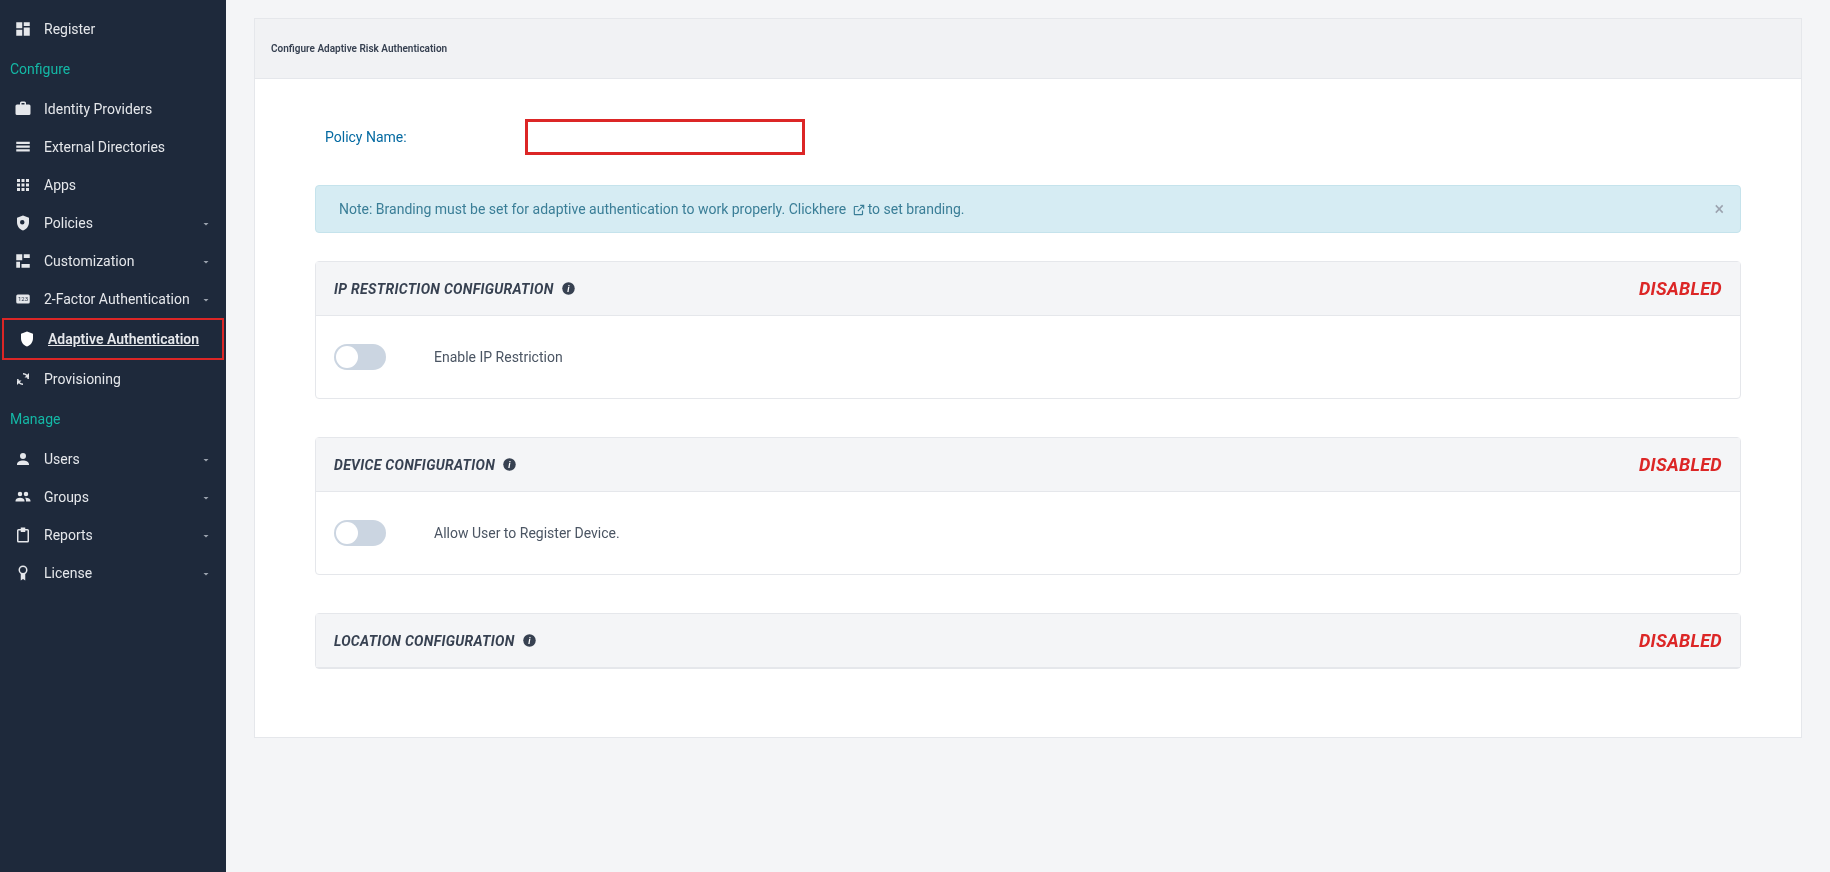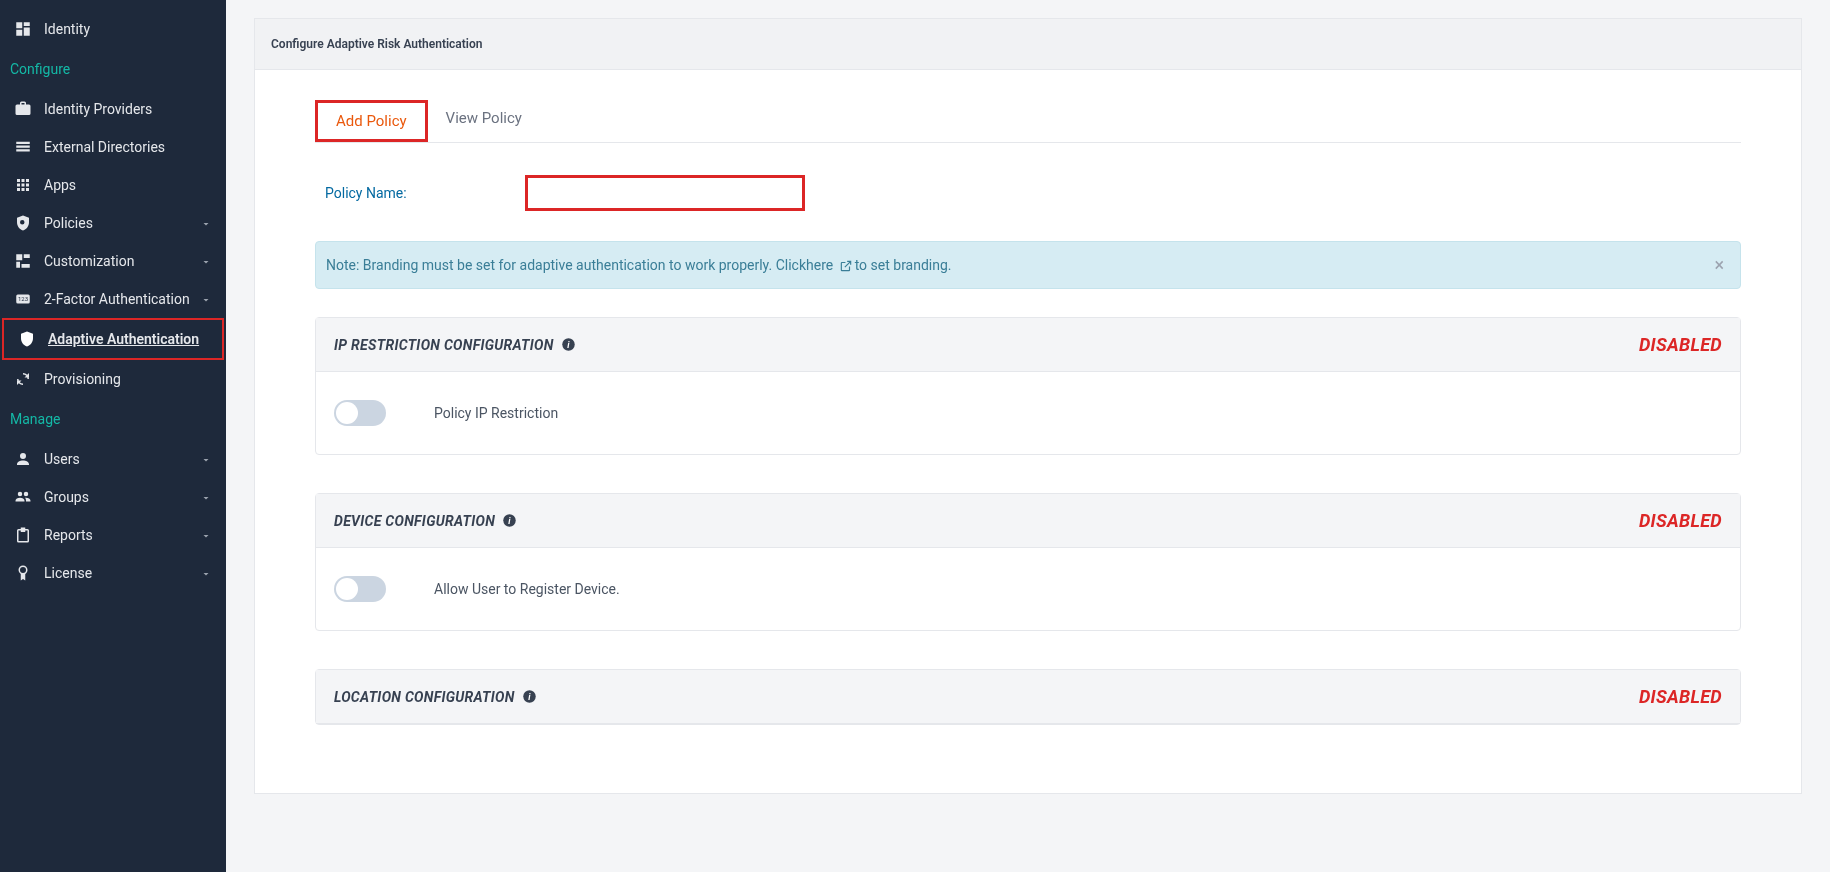--- a/index.html
+++ b/index.html
@@ -75,23 +75,23 @@
     .main {
       flex: 1;
       display: flex;
       flex-direction: column;
       overflow-y: auto;
       padding: 18px 28px 28px 28px;
     }
     .page-header {
       background: #f1f2f4;
       border: 1px solid #e5e7eb;
-      padding: 18px 16px;
+      padding: 24px 16px;
       font-weight: 600;
-      font-size: 12px;
+      font-size: 10px;
       color: #374151;
     }
     .content-area {
       background: #fff;
       border: 1px solid #e5e7eb;
       border-top: none;
       padding: 30px 60px;
     }
     .tabs {
       display: flex;
@@ -123,21 +123,21 @@
       width: 280px;
       height: 36px;
       border: 3px solid #dc2626;
       padding: 6px 10px;
       font-size: 14px;
     }
     .info-box {
       background: #d6ecf3;
       border: 1px solid #c5e3ec;
       border-radius: 4px;
-      padding: 15px 10px;
+      padding: 15px 23px;
       color: #3a7e97;
       font-size: 14px;
       margin-bottom: 28px;
       position: relative;
       display: flex;
       align-items: center;
     }
     .info-link {
       color: #3a7e97;
       text-decoration: none;
@@ -234,21 +234,21 @@
 </head>
 <body>
 
 <nav class="sidebar">
   <div class="sidebar-item">
     <span class="sidebar-icon">
       <svg viewBox="0 0 24 24">
           <path d="M3 3h8v8H3V3zm10 0h8v5h-8V3zM3 13h8v8H3v-8zm10-3h8v11h-8V10z"></path>
         </svg>
     </span>
-    <span>Identity</span>
+    <span>Register</span>
   </div>
 
   <div class="sidebar-section-title">Configure</div>
 
   <div class="sidebar-item">
     <span class="sidebar-icon">
       <svg viewBox="0 0 24 24">
           <path d="M10 2h4a2 2 0 012 2v2h4a2 2 0 012 2v10a2 2 0 01-2 2H4a2 2 0 01-2-2V8a2 2 0 012-2h4V4a2 2 0 012-2zm0 4h4V4h-4v2z"></path>
         </svg>
     </span>
@@ -390,24 +390,20 @@
           <path d="M7 10l5 5 5-5z"></path>
         </svg>
     </span>
   </div>
 </nav>
 
 <main class="main">
   <div class="page-header">Configure Adaptive Risk Authentication</div>
 
   <div class="content-area">
-    <div class="tabs">
-      <div class="tab active">Add Policy</div>
-      <div class="tab">View Policy</div>
-    </div>
 
     <div class="form-row">
       <label class="form-label">Policy Name:</label>
       <input type="text" class="form-input" style="">
     </div>
 
     <div class="info-box">
       <span>Note: Branding must be set for adaptive authentication to work properly. Click </span>
       <a href="#" class="info-link">
         <span>here</span>
@@ -429,21 +425,21 @@
             <svg viewBox="0 0 24 24">
                 <circle cx="12" cy="12" r="10"></circle>
                 <text x="12" y="17" font-size="14" text-anchor="middle" fill="#fff" font-weight="bold">i</text>
               </svg>
           </span>
         </div>
         <div class="status-badge">DISABLED</div>
       </div>
       <div class="config-body">
         <div class="toggle"></div>
-        <span class="toggle-label">Policy IP Restriction</span>
+        <span class="toggle-label">Enable IP Restriction</span>
       </div>
     </div>
 
     <div class="config-card">
       <div class="config-header">
         <div class="config-title">
           <span>DEVICE CONFIGURATION</span>
           <span class="info-icon-small">
             <svg viewBox="0 0 24 24">
                 <circle cx="12" cy="12" r="10"></circle>

